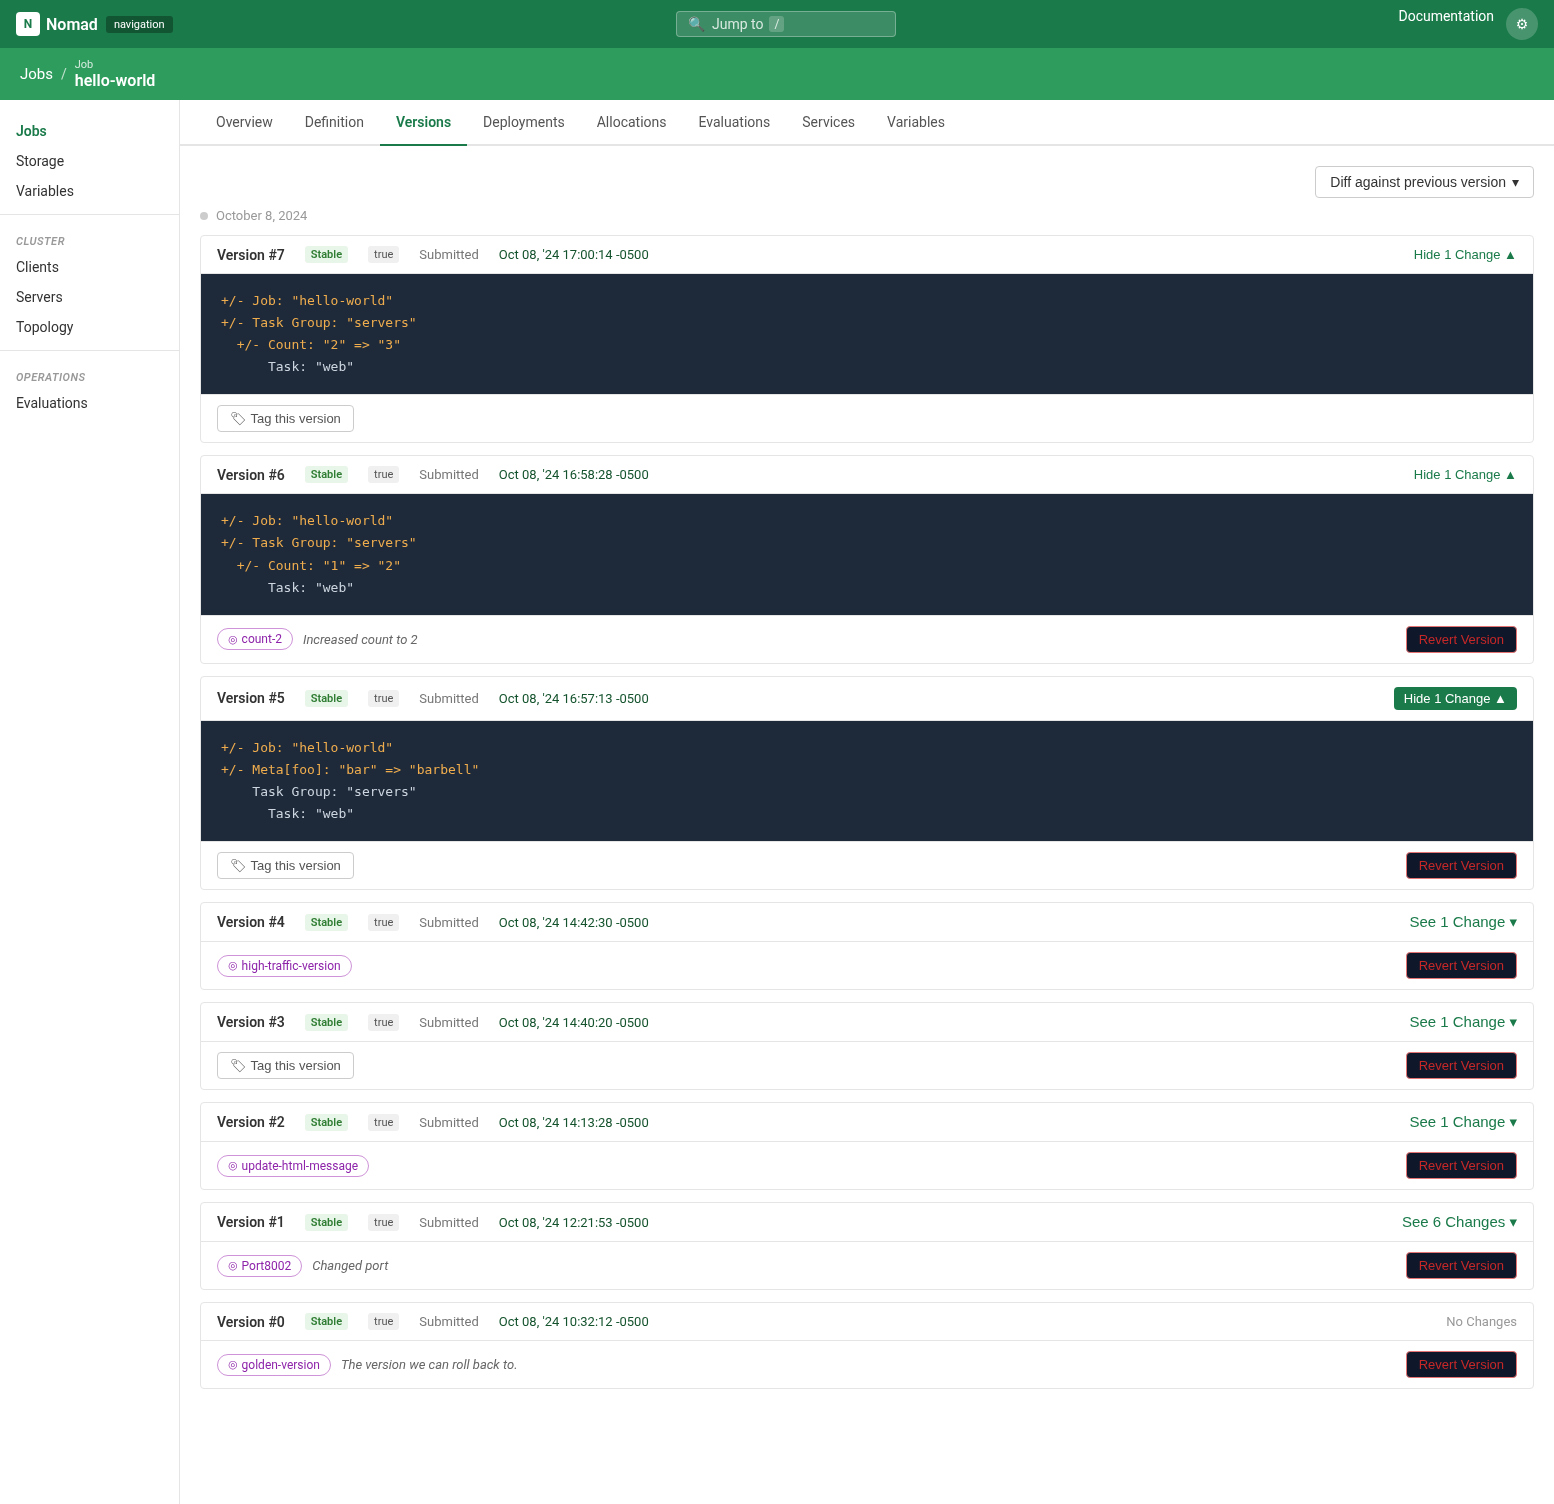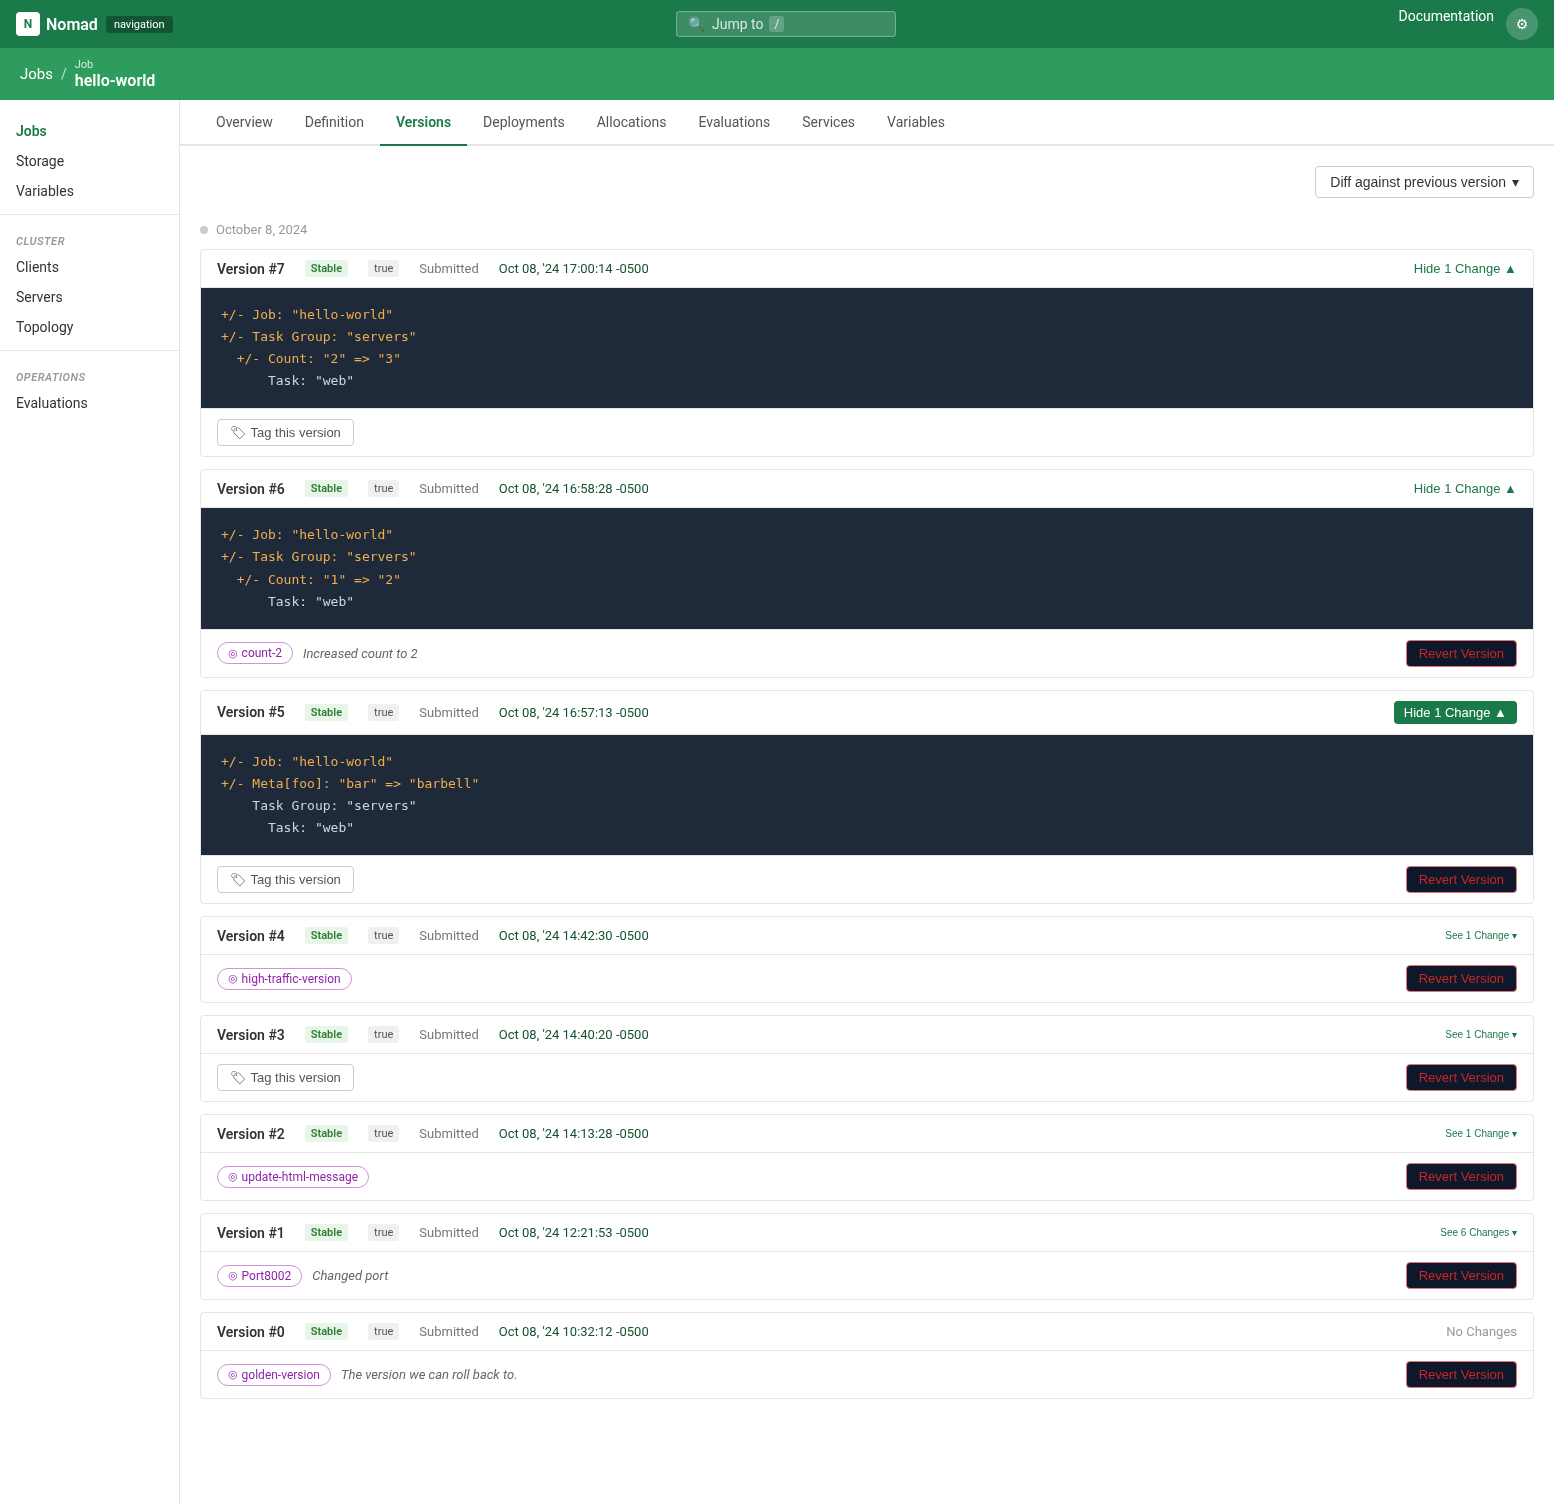--- a/index.html
+++ b/index.html
@@ -83,21 +83,21 @@
       border-bottom: 2px solid transparent;
       margin-bottom: -2px;
       white-space: nowrap;
     }
     .tab.active { color: #1a7a4a; border-bottom-color: #1a7a4a; font-weight: 600; }
 
     
     .content { padding: 20px; }
 
     
-    .diff-btn-row { display: flex; justify-content: flex-end; margin-bottom: 24px; }
+    .diff-btn-row { display: flex; justify-content: flex-end; margin-bottom: 10px; }
     .diff-btn {
       display: flex; align-items: center; gap: 6px;
       border: 1px solid #ccc; background: white; padding: 7px 14px; border-radius: 4px;
       font-size: 14px; cursor: pointer; color: #333;
     }
 
     
     .date-separator { display: flex; align-items: center; gap: 8px; color: #999; font-size: 13px; margin-bottom: 12px; }
     .date-dot { width: 8px; height: 8px; border-radius: 50%; background: #ccc; }
 
@@ -114,21 +114,21 @@
       font-weight: 600;
     }
     .true-badge {
       background: #f0f0f0; color: #555; font-size: 11px; padding: 2px 6px; border-radius: 3px;
     }
     .submitted-label { color: #777; font-size: 13px; }
     .submitted-date { color: #14532d; font-size: 13px; }
     .version-header-right { margin-left: auto; display: flex; align-items: center; gap: 12px; }
     .hide-change-btn { color: #1a7a4a; font-size: 13px; cursor: pointer; display: flex; align-items: center; gap: 4px; background: none; border: none; }
     .hide-change-btn.highlighted { background: #1a7a4a; color: white; padding: 4px 10px; border-radius: 4px; }
-    .see-change-btn { color: #1a7a4a; font-size: 10px; cursor: pointer; display: flex; align-items: center; gap: 4px; background: none; border: none; }
+    .see-change-btn { color: #1a7a4a; font-size: 15px; cursor: pointer; display: flex; align-items: center; gap: 4px; background: none; border: none; }
 
     
     .diff-code {
       background: #1e2a3a; color: #cdd6e0;
       padding: 16px 20px; font-family: monospace; font-size: 13px; line-height: 1.7;
       border-radius: 0;
     }
     .diff-line { white-space: pre; }
     .diff-add-remove { color: #f0ad4e; }
 

